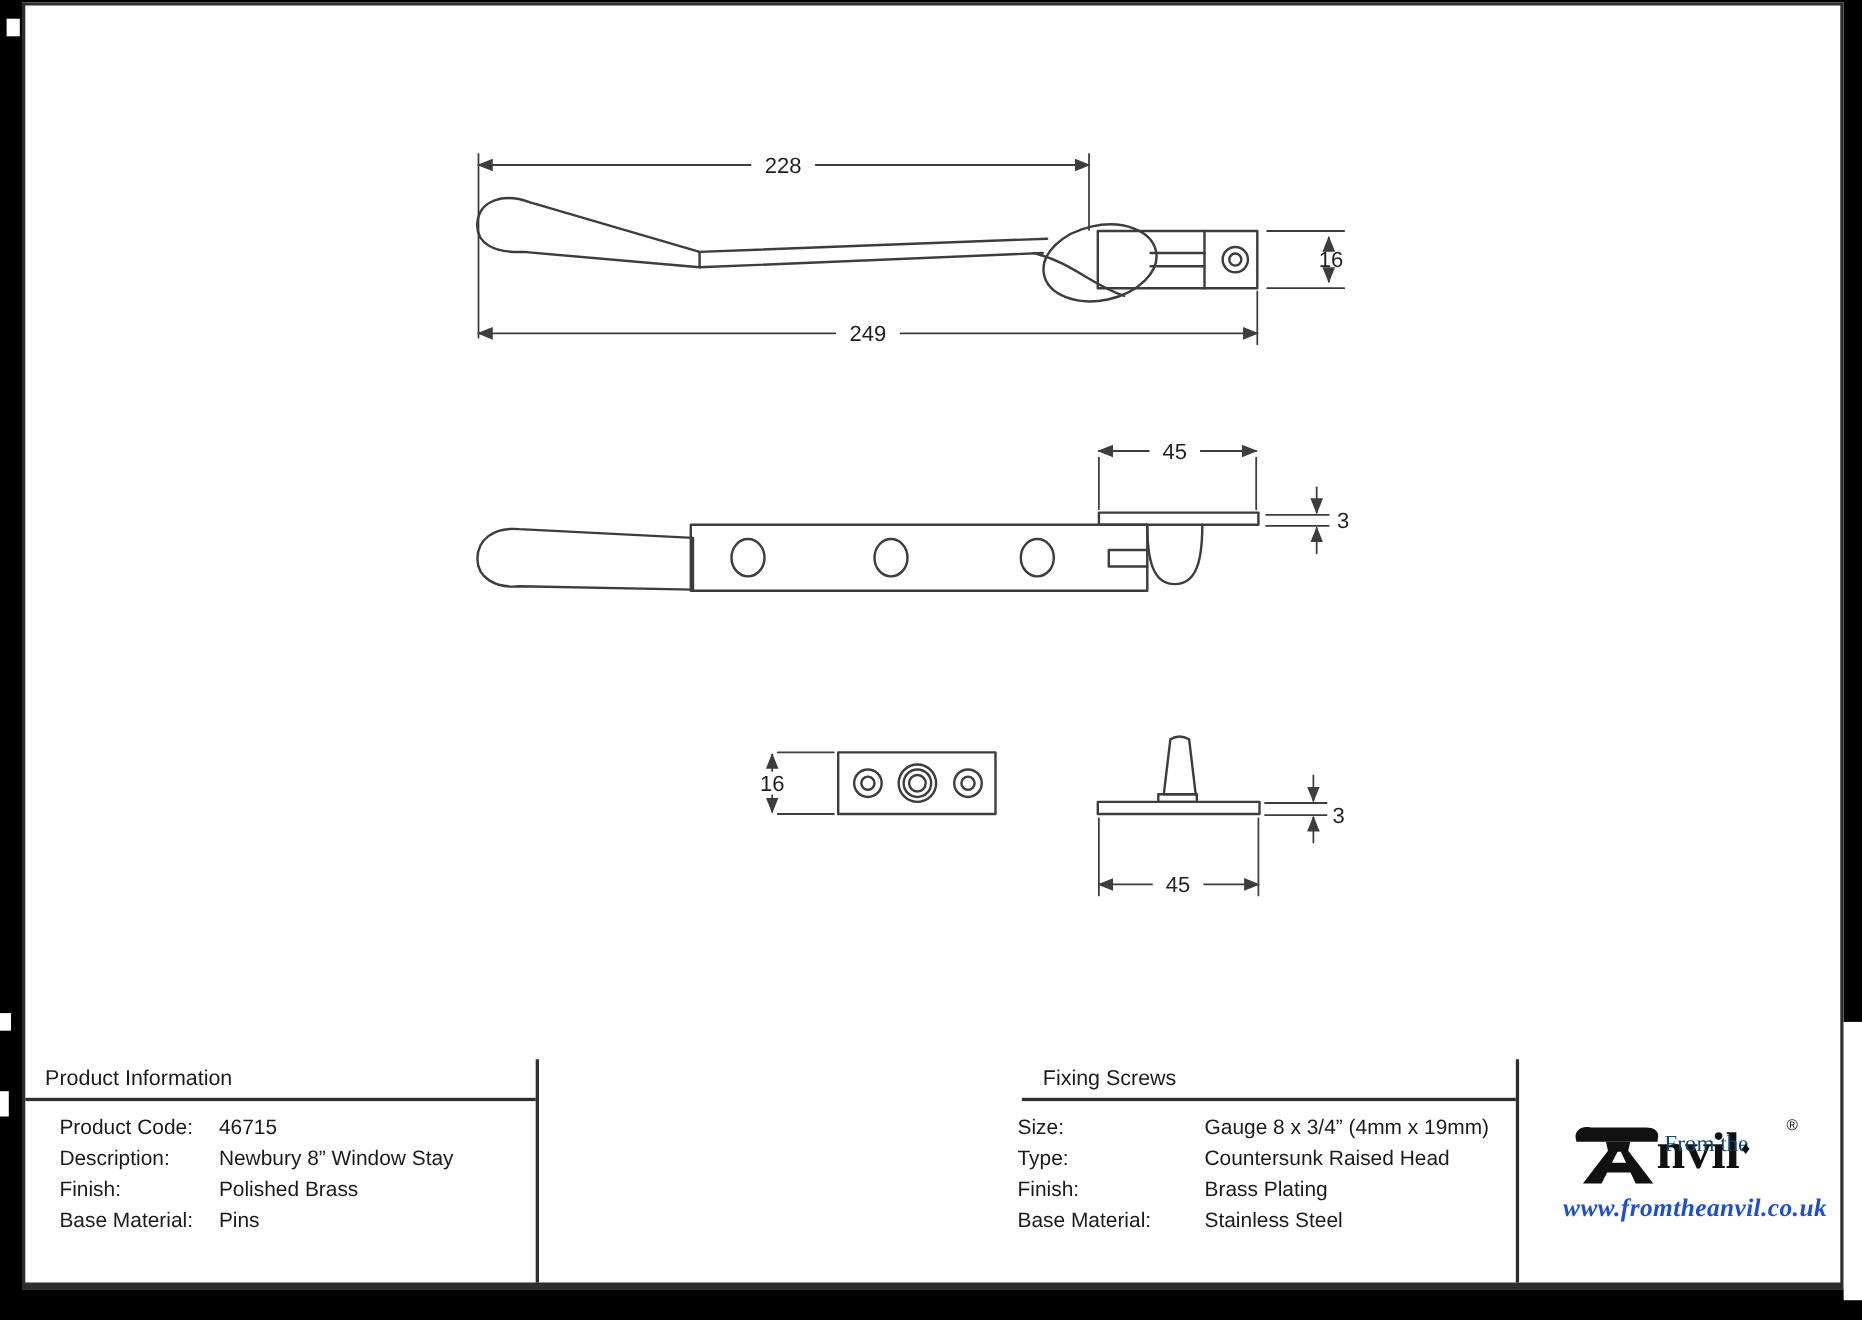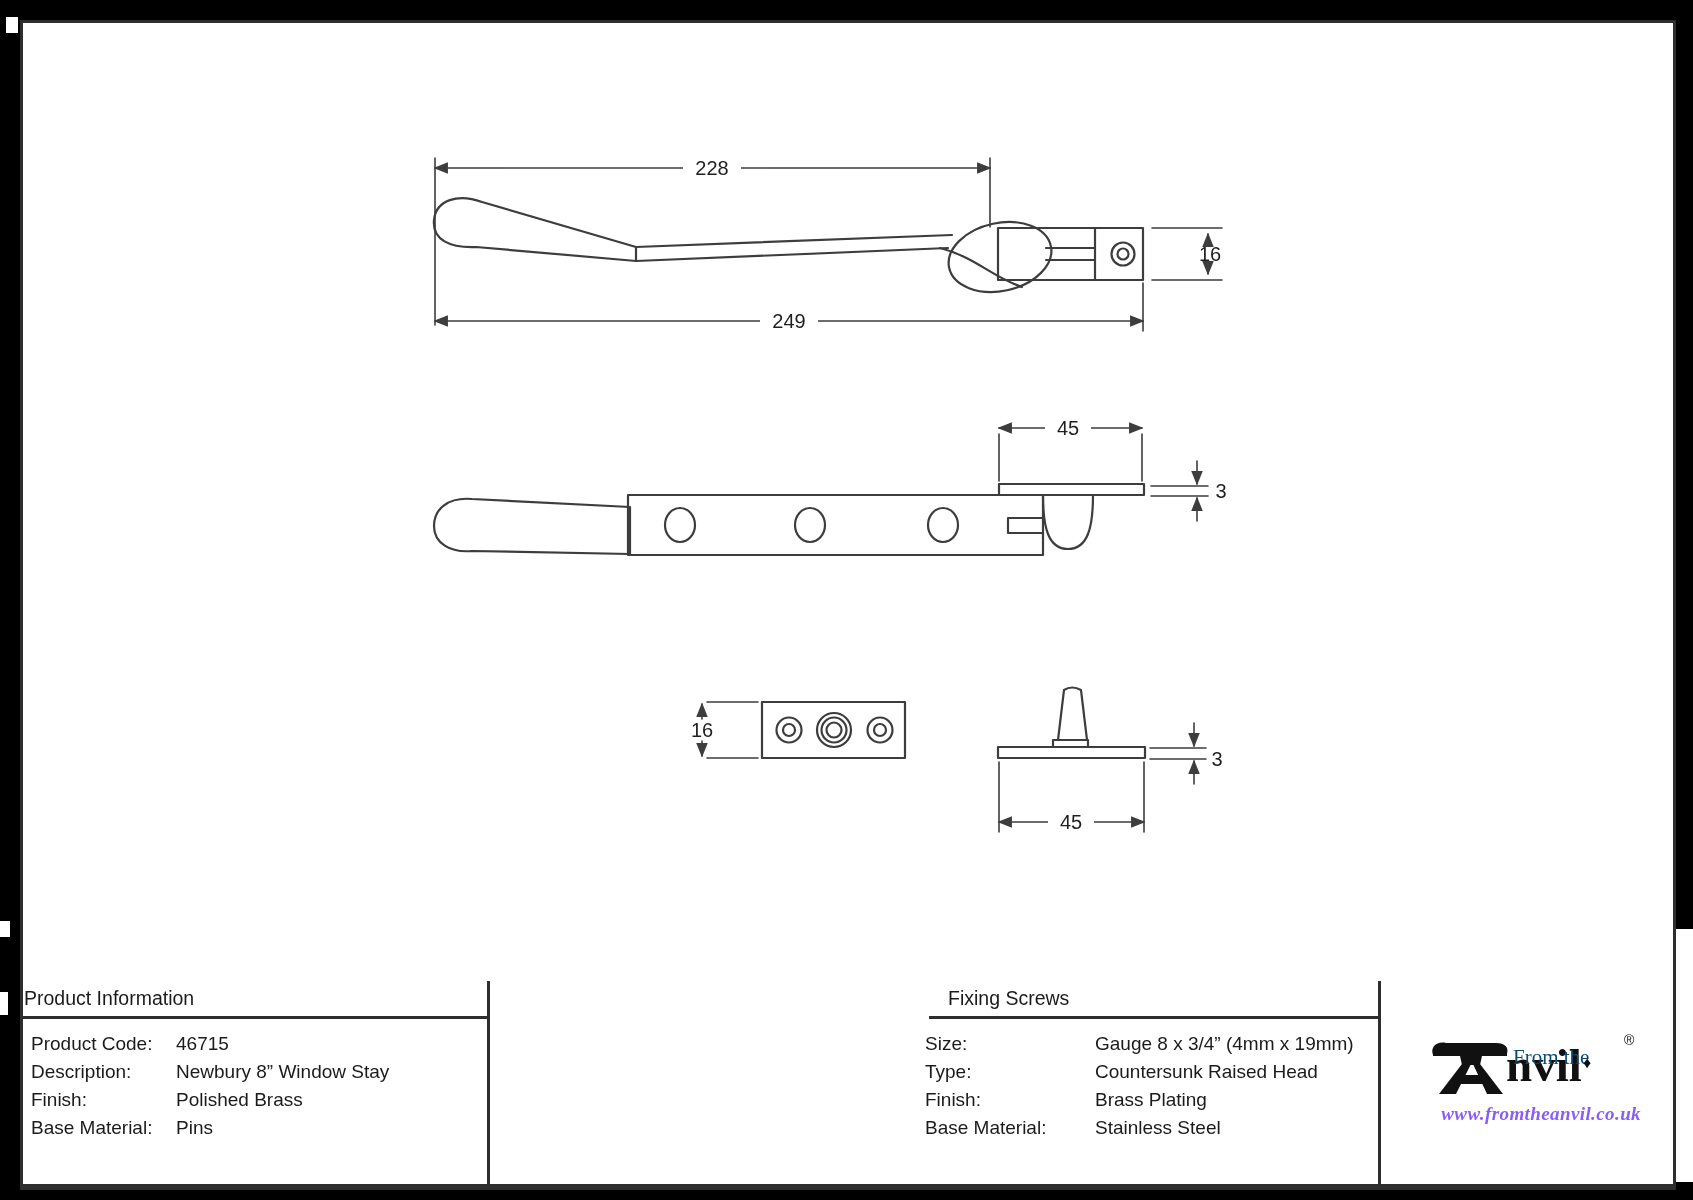--- a/index.html
+++ b/index.html
@@ -5,21 +5,21 @@
   html,body{margin:0;padding:0;}
   body{
     position:relative;
     width:1693px;height:1200px;
     background:#000;
     font-family:"Liberation Sans",sans-serif;
     color:#1b1b1b;
     overflow:hidden;
   }
   .page{
-    position:absolute;left:20px;top:20px;
+    position:absolute;left:20px;top:2px;
     width:1656px;height:1170px;
     background:#fff;
     border:3px solid #2e2e2e;border-bottom-width:6px;
     box-sizing:border-box;
   }
   .notch{position:absolute;background:#fff;}
   .sliver{position:absolute;left:1676px;top:929px;width:17px;height:253px;background:#fff;}
 
   svg.drawing{position:absolute;left:0;top:0;}
   svg.drawing text{
@@ -36,26 +36,26 @@
     padding-left:18px;font-size:19px;
   }
   .grid{position:absolute;left:0;top:958px;bottom:0;width:1650px;}
   .col{position:absolute;top:0;bottom:0;box-sizing:border-box;}
   .col1{left:0;width:467px;border-right:3px solid #2e2e2e;}
   .col2{left:467px;width:406px;border-right:3px solid #2e2e2e;}
   .col3{left:873px;width:485px;border-right:3px solid #2e2e2e;}
   .col4{left:1358px;right:0;position:absolute;}
   .hdr{
     height:38px;border-bottom:3px solid #2e2e2e;box-sizing:border-box;
-    display:flex;align-items:center;padding-left:1px;font-size:19.5px;
+    display:flex;align-items:center;padding-left:18px;font-size:19.5px;
   }
   .col3 .hdr{padding-left:19px;margin-left:33px;}
   .cellbody{padding-top:11px;}
   .kv{display:flex;line-height:28px;font-size:19px;}
-  .col1 .kv{padding-left:8px;}
+  .col1 .kv{padding-left:31px;}
   .col1 .k{width:145px;flex:none;}
   .col3 .kv{padding-left:29px;}
   .col3 .k{width:170px;flex:none;}
   .item{padding-left:18px;line-height:28px;font-size:19px;}
 
   
   .brand{position:relative;height:100%;}
   .anvil-icon{position:absolute;left:49px;top:57px;}
   .brand-nvil{
     position:absolute;left:125px;top:53px;
@@ -64,21 +64,21 @@
   }
   .brand-fromthe{
     position:absolute;left:132px;top:64px;
     font-family:"Liberation Serif",serif;font-size:21px;color:#0c4a6e;
   }
   .brand-diamond{position:absolute;left:202px;top:73px;font-size:16px;color:#101010;}
   .brand-reg{position:absolute;left:243px;top:51px;font-size:14px;color:#101010;}
   .brand-site{
     position:absolute;left:40px;top:122px;width:220px;text-align:right;
     font-family:"Liberation Serif",serif;font-style:italic;font-weight:bold;
-    font-size:19px;letter-spacing:0.4px;color:#8b5cf6;
+    font-size:23px;letter-spacing:0.4px;color:#1d4ed8;
   }
 </style>
 </head>
 <body>
 
 <div class="page">
 
   <svg class="drawing" width="1650" height="912" viewBox="23 18 1650 912">
     <defs>
       <marker id="ar" viewBox="0 0 10 10" refX="9" refY="5" markerWidth="9" markerHeight="9" orient="auto-start-reverse">

